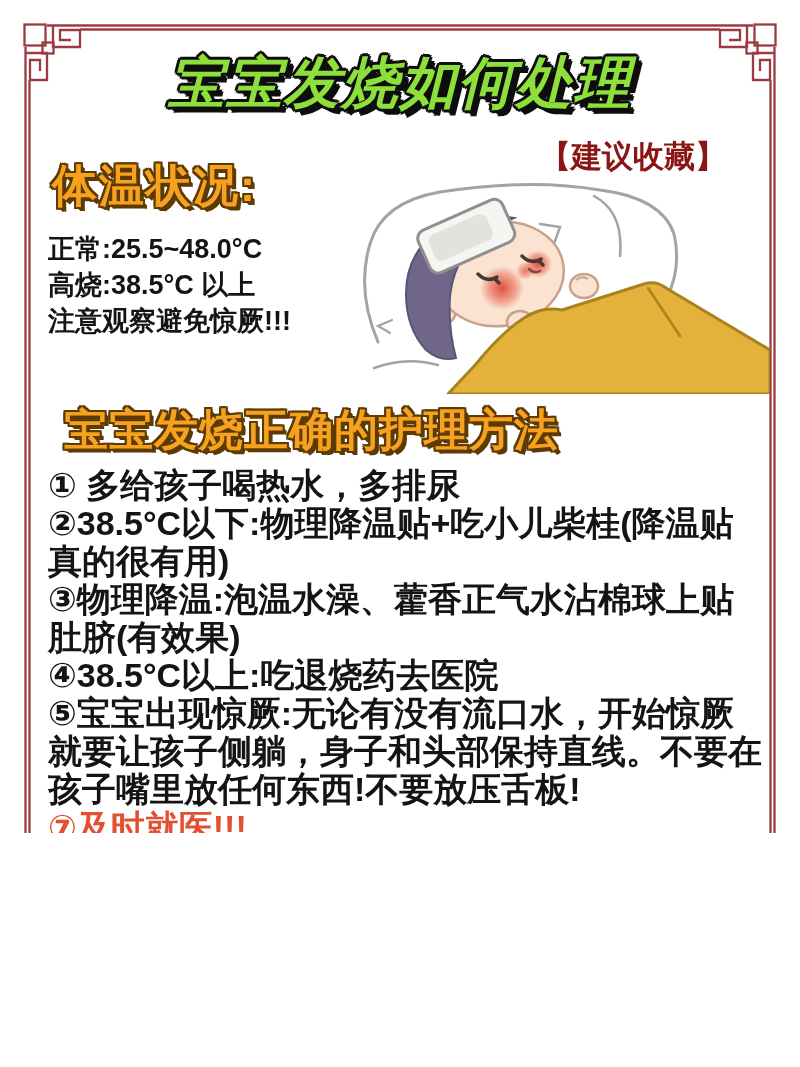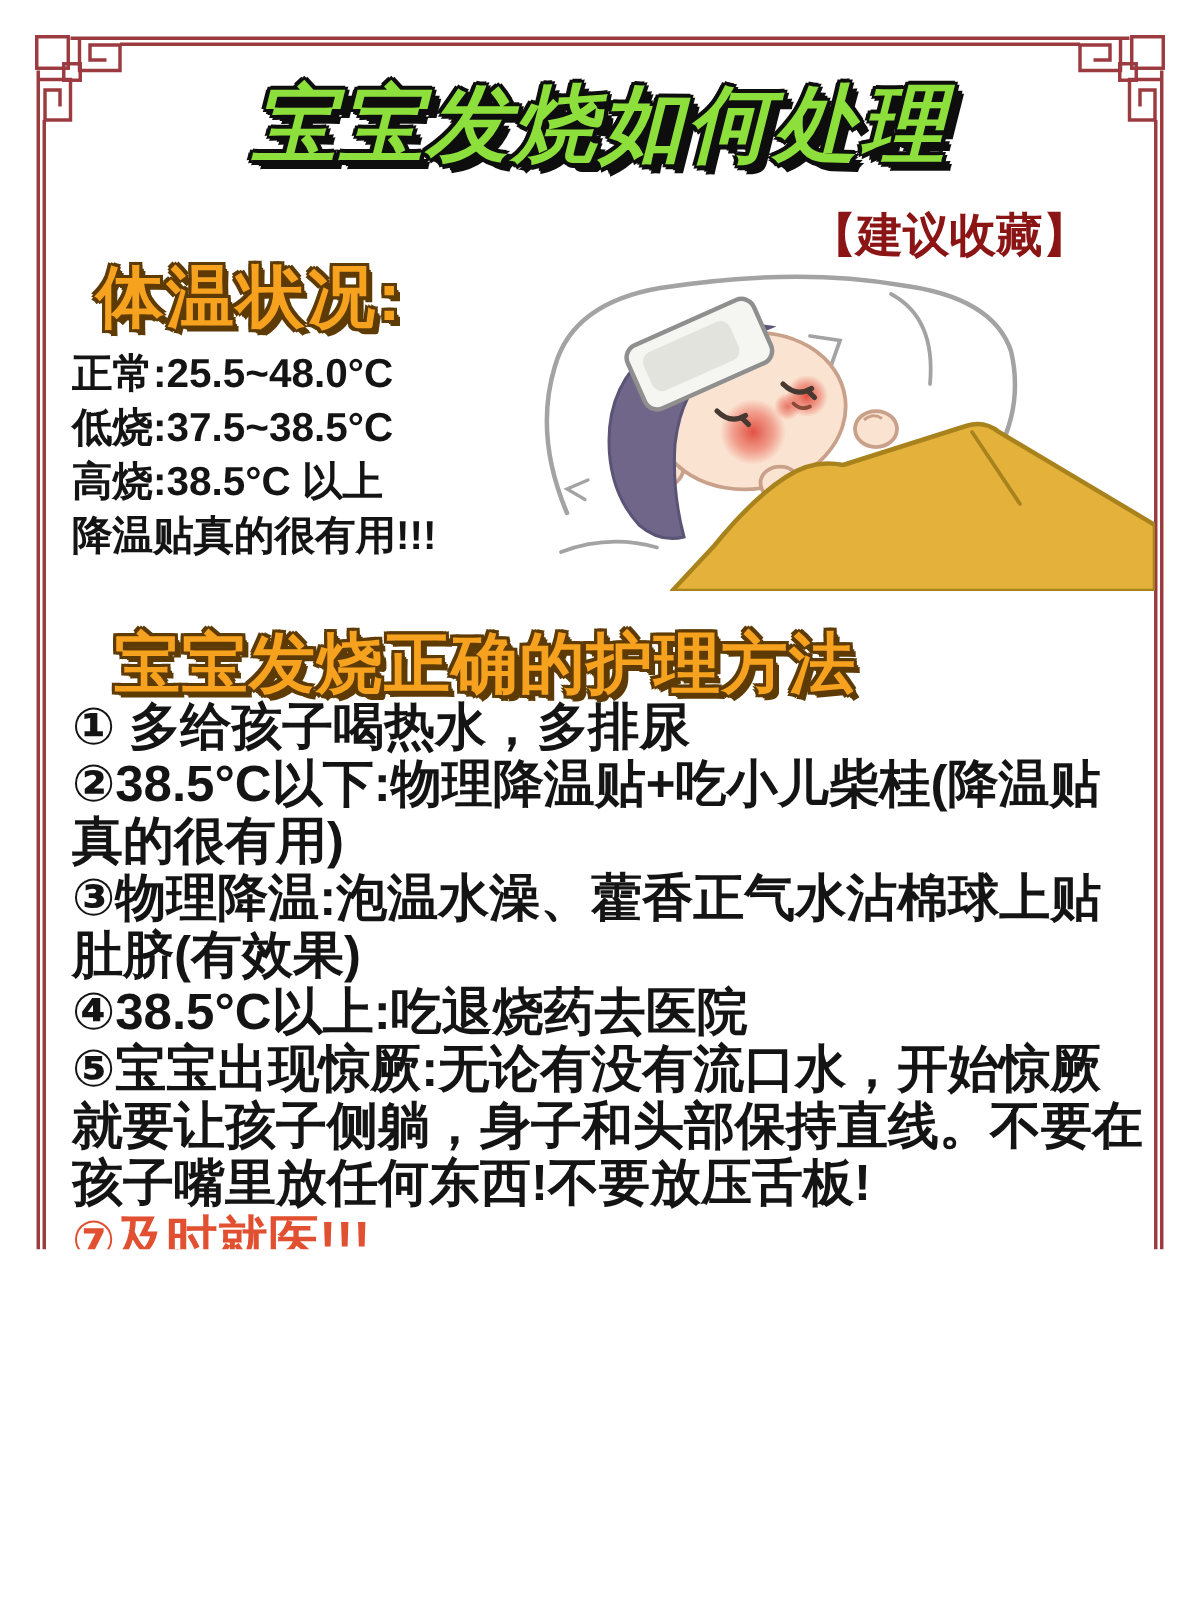--- a/index.html
+++ b/index.html
@@ -16,21 +16,21 @@
     text-shadow:
       3px 0 0 #0e0e0e, -3px 0 0 #0e0e0e, 0 3px 0 #0e0e0e, 0 -3px 0 #0e0e0e,
       2px 2px 0 #0e0e0e, -2px 2px 0 #0e0e0e, 2px -2px 0 #0e0e0e, -2px -2px 0 #0e0e0e,
       5px 4px 0 #0e0e0e, 6px 6px 0 #0e0e0e;
   }
   .collect-tip {
     position:absolute; top:136px; right:74px;
     font-size:31px; font-weight:900; color:var(--collect-red,#8B1414);
   }
   .h-orange {
-    margin:16px; font-weight:900; color:var(--heading-orange,#F6A21E);
+    margin:4px; font-weight:900; color:var(--heading-orange,#F6A21E);
     text-shadow:
       2px 0 0 var(--heading-outline,#5E3B05), -2px 0 0 var(--heading-outline,#5E3B05),
       0 2px 0 var(--heading-outline,#5E3B05), 0 -2px 0 var(--heading-outline,#5E3B05),
       2px 2px 0 var(--heading-outline,#5E3B05), -2px 2px 0 var(--heading-outline,#5E3B05),
       2px -2px 0 var(--heading-outline,#5E3B05), -2px -2px 0 var(--heading-outline,#5E3B05),
       3px 3px 0 var(--heading-outline,#5E3B05), 4px 4px 0 var(--heading-outline,#5E3B05);
   }
   .temp-heading { position:absolute; top:152px; left:48px; font-size:45px; letter-spacing:2px; }
   .temp-lines {
     position:absolute; top:231px; left:48px; width:320px;
@@ -75,23 +75,22 @@
     </g>
   </svg>
 
   <h1 class="title">宝宝发烧如何处理</h1>
 
   <div class="collect-tip">【建议收藏】</div>
 
   <h2 class="h-orange temp-heading">体温状况:</h2>
   <div class="temp-lines">
     <div>正常:25.5~48.0°C</div>
-    <div>低烧:37.5~38.5°C</div>
     <div>高烧:38.5°C 以上</div>
-    <div>降温贴真的很有用!!!</div>
+    <div>注意观察避免惊厥!!!</div>
   </div>
 
   <svg class="baby-illustration" viewBox="0 0 408 222" aria-hidden="true">
     <defs>
       <radialGradient id="blush">
         <stop offset="0" stop-color="#E0493B" stop-opacity="0.95"></stop>
         <stop offset="0.6" stop-color="#E65847" stop-opacity="0.5"></stop>
         <stop offset="1" stop-color="#E65847" stop-opacity="0"></stop>
       </radialGradient>
     </defs>

